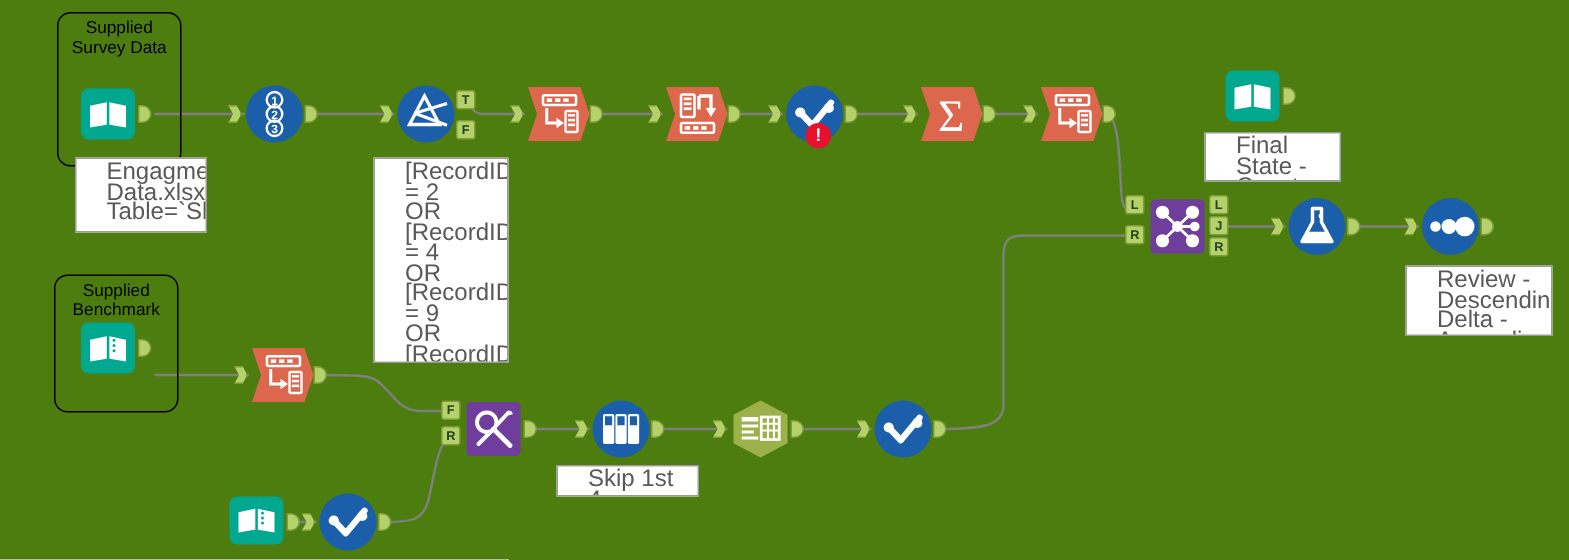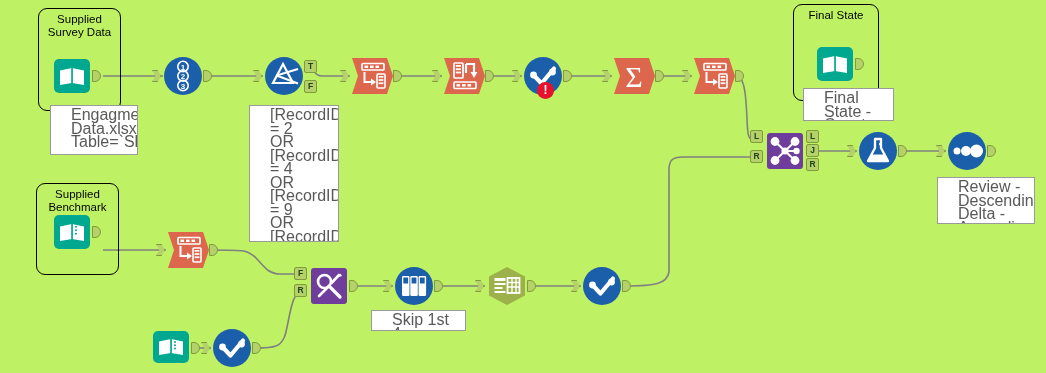--- a/index.html
+++ b/index.html
@@ -7,21 +7,21 @@
     padding: 0;
     background: #ffffff;
   }
   body {
     font-family: "Liberation Sans", sans-serif;
   }
   #canvas {
     position: relative;
     width: 1046px;
     height: 373px;
-    background: #bef264;
+    background: #4d7c0f;
     overflow: hidden;
   }
   
   .container-box {
     position: absolute;
     border: 1.5px solid #000;
     border-radius: 9px;
     background: transparent;
     box-sizing: border-box;
   }
@@ -159,23 +159,20 @@
     <div class="container-title">Supplied
 Survey Data</div>
   </div>
 
   <div class="container-box" style="left:36px; top:183px; width:83px; height:92px;">
     <div class="container-title">Supplied
 Benchmark
 Data</div>
   </div>
 
-  <div class="container-box" style="left:793px; top:4px; width:86px; height:97px;">
-    <div class="container-title">Final State</div>
-  </div>
 
   <div class="tool" style="left:52px; top:56px;">
     <svg width="40" height="40" viewBox="0 0 40 40">
       <rect x="2" y="3" width="36" height="34" rx="5" fill="#00a88f"></rect>
       <path d="M20 12 L8 14.5 V29 L20 27 Z" fill="#fff"></path>
       <path d="M20 12 L32 14.5 V29 L20 27 Z" fill="#fff"></path>
       <rect x="19.2" y="11.5" width="1.7" height="16" fill="#00a88f"></rect>
     </svg>
     <div class="port out" style="left:40px; top:14px;"></div>
   </div>

